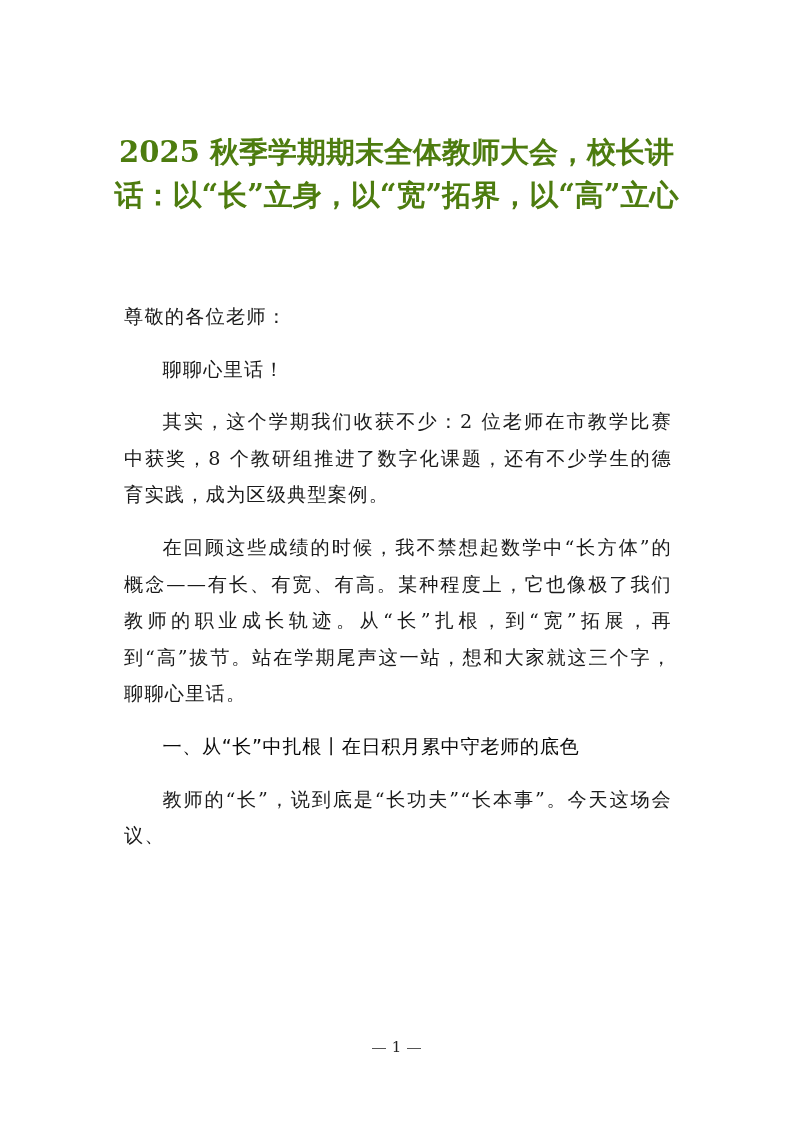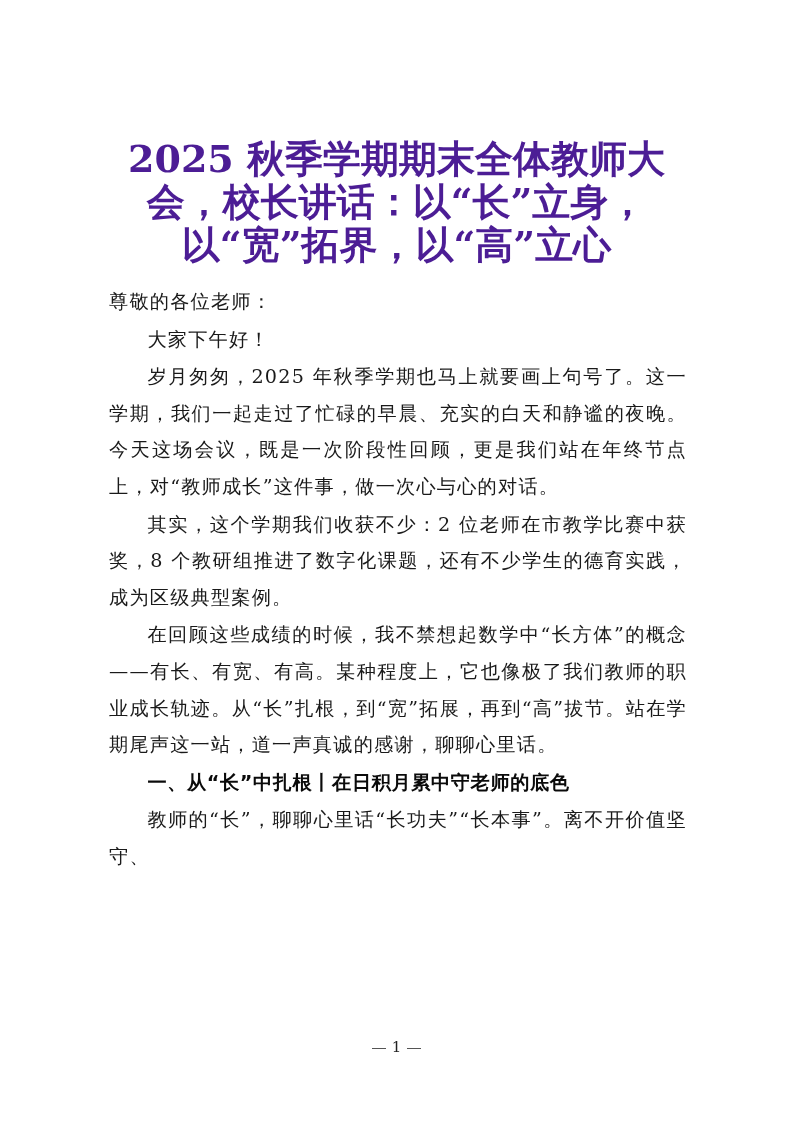--- a/index.html
+++ b/index.html
@@ -23,47 +23,47 @@
       background: #ffffff;
     }
     .title {
       position: absolute;
       left: 96px;
       width: 601px;
       top: 112px;
       text-align: center;
       font-family: "DejaVu Serif", "Liberation Serif", serif;
       font-weight: bold;
-      font-size: 38px;
+      font-size: 29px;
       line-height: 43px;
       letter-spacing: 0px;
-      color: #4c1d95;
+      color: #4d7c0f;
     }
     .body {
       position: absolute;
       left: 108px;
       width: 580px;
       top: 283px;
       font-family: "DejaVu Serif", "Liberation Serif", serif;
       font-size: 19.2px;
       line-height: 36.6px;
       color: #1a1a1a;
     }
     .body p {
-      margin: 1px;
+      margin: 16px;
       text-align: justify;
       text-align-last: left;
       letter-spacing: 1.2px;
     }
     .body p.indent {
       text-indent: 2em;
     }
     .body p.heading {
       font-family: "DejaVu Sans", "Liberation Sans", sans-serif;
-      font-weight: bold;
+      font-weight: normal;
       text-indent: 2em;
       letter-spacing: 0.6px;
       color: #0a0a0a;
     }
     .footer {
       position: absolute;
       left: 0;
       width: 793px;
       top: 1038px;
       text-align: center;
@@ -82,25 +82,24 @@
   </style>
 </head>
 <body>
 
 <div class="page">
 
   <h1 class="title">2025 秋季学期期末全体教师大会，校长讲话：以“长”立身，以“宽”拓界，以“高”立心</h1>
 
   <div class="body">
     <p>尊敬的各位老师：</p>
-    <p class="indent">大家下午好！</p>
-    <p class="indent">岁月匆匆，2025 年秋季学期也马上就要画上句号了。这一学期，我们一起走过了忙碌的早晨、充实的白天和静谧的夜晚。今天这场会议，既是一次阶段性回顾，更是我们站在年终节点上，对“教师成长”这件事，做一次心与心的对话。</p>
+    <p class="indent">聊聊心里话！</p>
     <p class="indent">其实，这个学期我们收获不少：2 位老师在市教学比赛中获奖，8 个教研组推进了数字化课题，还有不少学生的德育实践，成为区级典型案例。</p>
-    <p class="indent">在回顾这些成绩的时候，我不禁想起数学中“长方体”的概念——有长、有宽、有高。某种程度上，它也像极了我们教师的职业成长轨迹。从“长”扎根，到“宽”拓展，再到“高”拔节。站在学期尾声这一站，道一声真诚的感谢，聊聊心里话。</p>
+    <p class="indent">在回顾这些成绩的时候，我不禁想起数学中“长方体”的概念——有长、有宽、有高。某种程度上，它也像极了我们教师的职业成长轨迹。从“长”扎根，到“宽”拓展，再到“高”拔节。站在学期尾声这一站，想和大家就这三个字，聊聊心里话。</p>
     <p class="heading">一、从“长”中扎根丨在日积月累中守老师的底色</p>
-    <p class="indent">教师的“长”，聊聊心里话“长功夫”“长本事”。离不开价值坚守、</p>
+    <p class="indent">教师的“长”，说到底是“长功夫”“长本事”。今天这场会议、</p>
   </div>
 
   <div class="footer">
     <span class="dash"></span><span>1</span><span class="dash"></span>
   </div>
 
 </div>
 
 </body></html>

